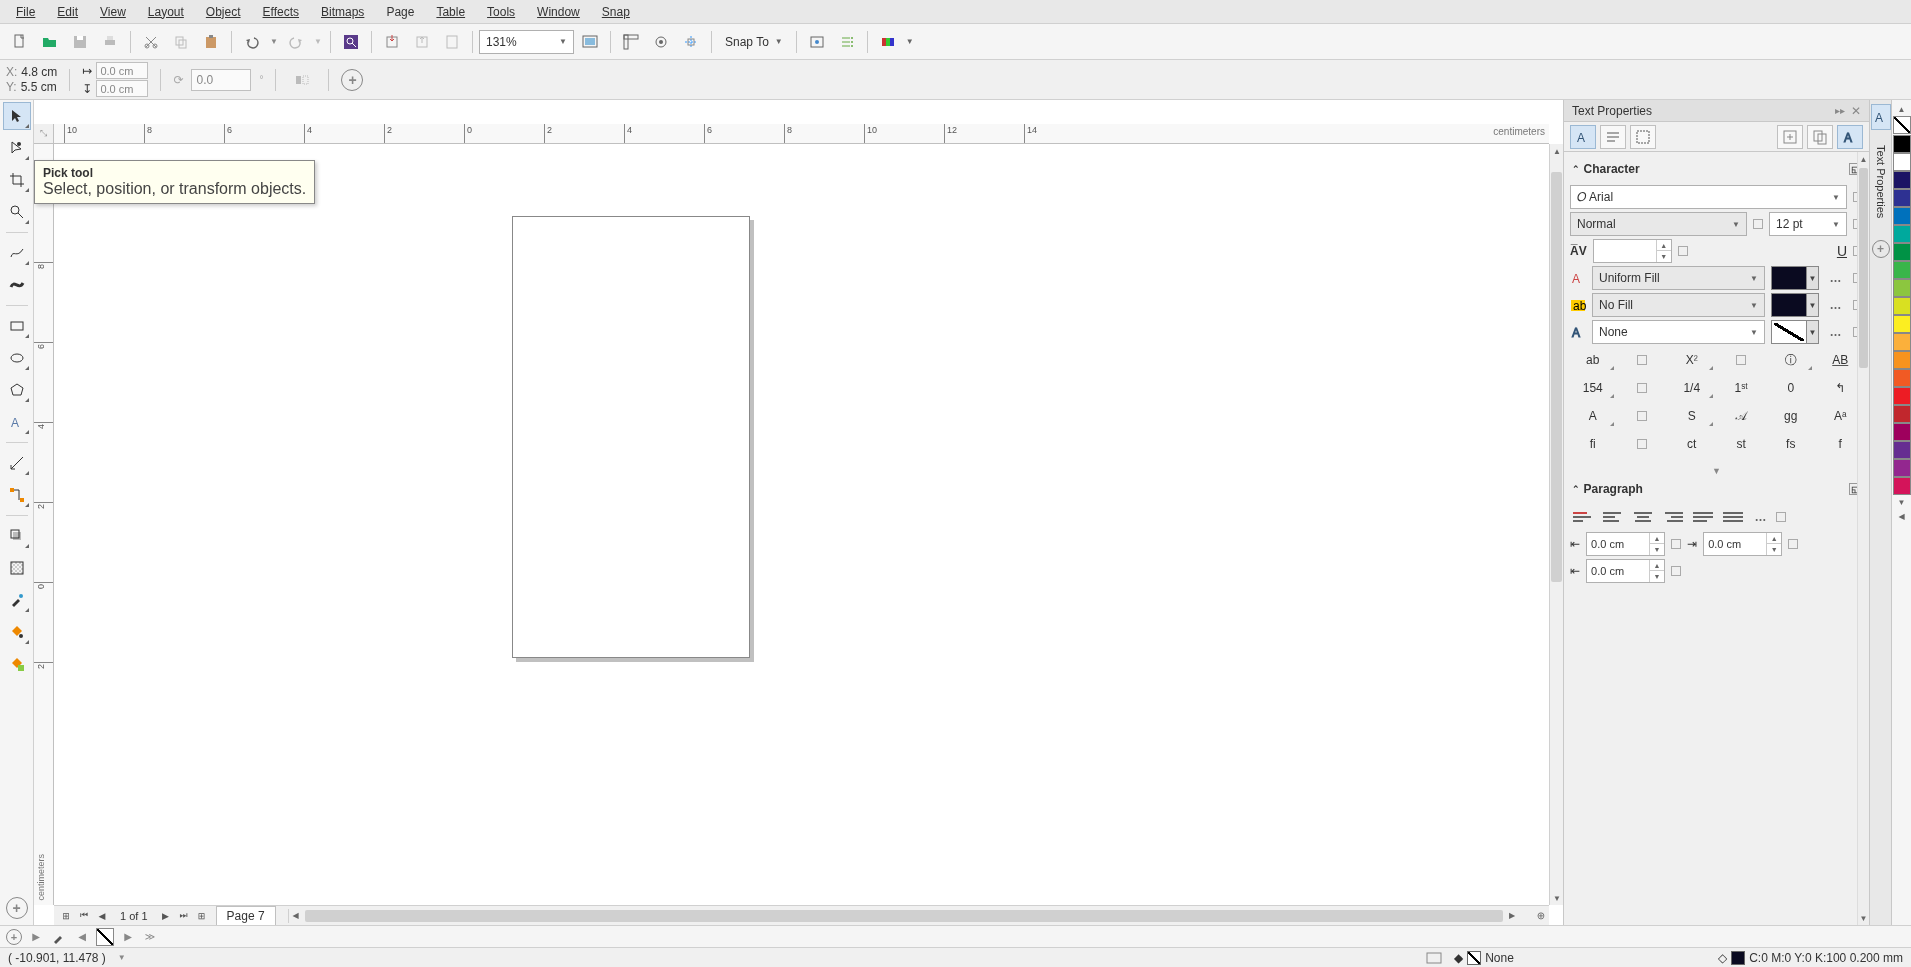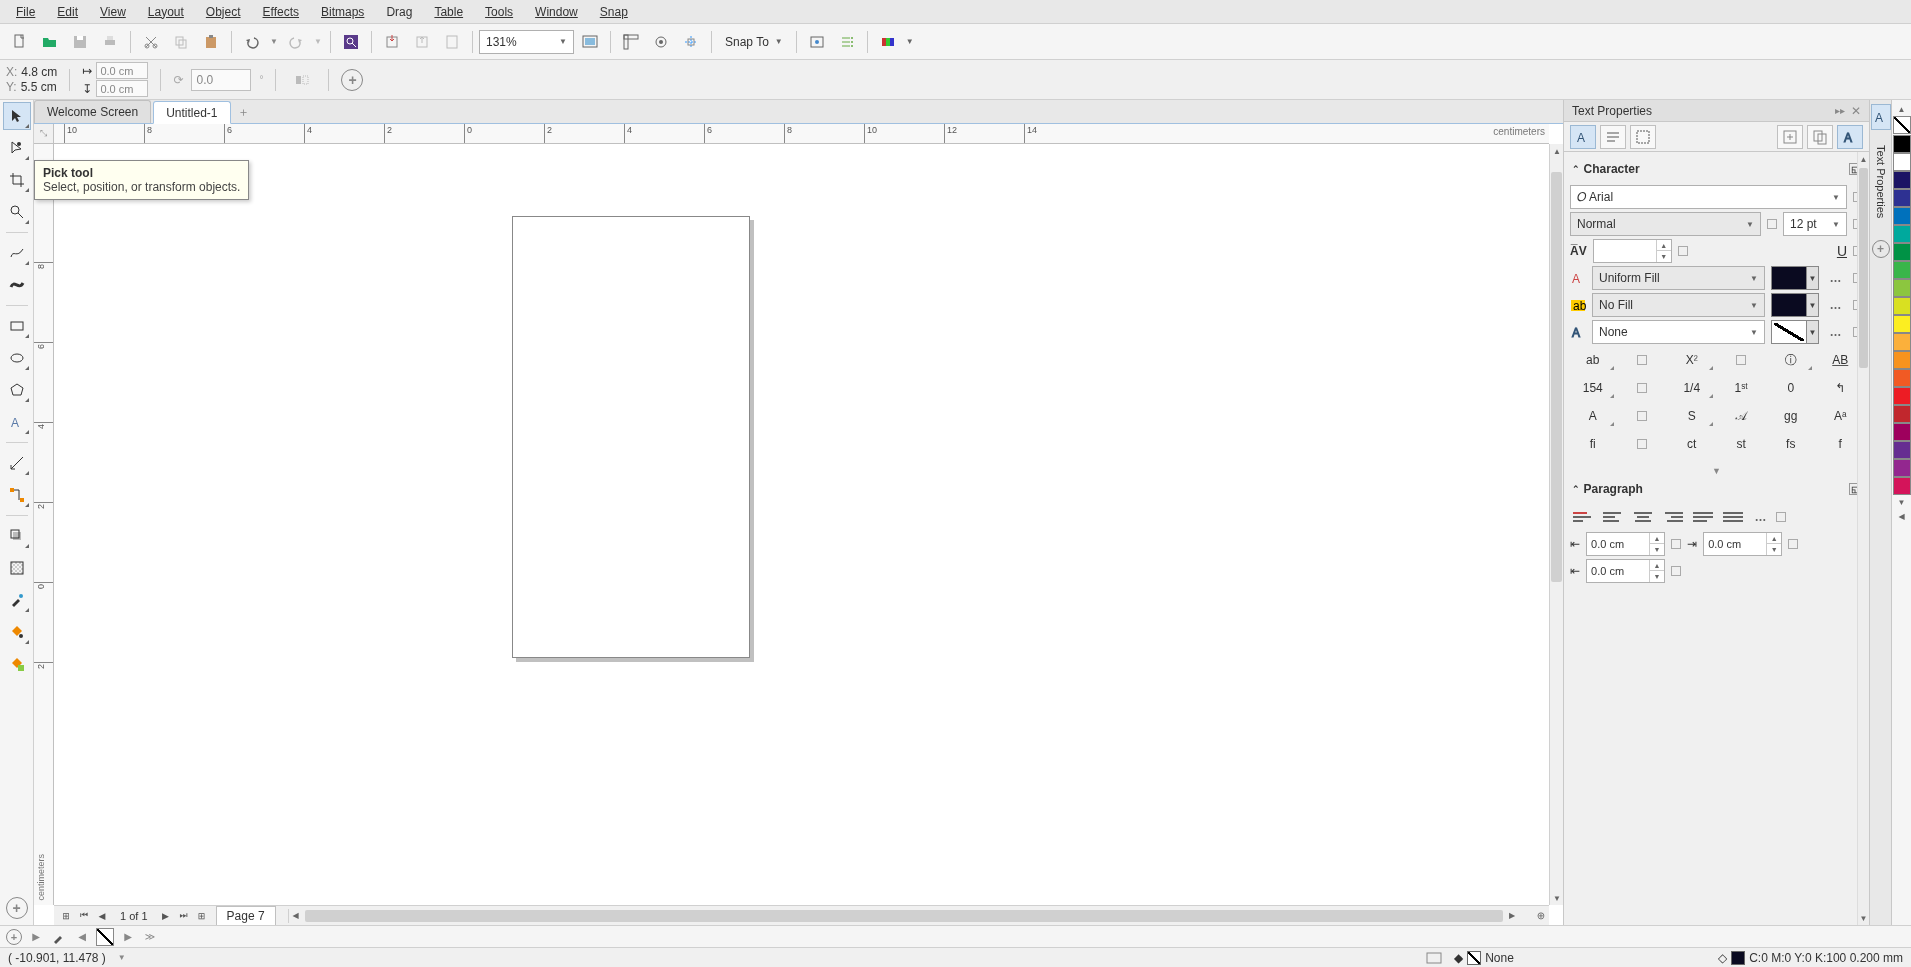--- a/index.html
+++ b/index.html
@@ -57,21 +57,21 @@
 .page-shadow { position: absolute; left: 462px; top: 76px; width: 238px; height: 442px; background: #c0c0c0; }
 .page { position: absolute; left: 458px; top: 72px; width: 238px; height: 442px; background: #fff; border: 1px solid #888; }
 
 .vscroll { position: absolute; top: 44px; right: 0; bottom: 20px; width: 14px; background: #f0f0f0; border-left: 1px solid #d0d0d0; z-index: 2;}
 .vscroll-btn { width: 14px; height: 14px; display:flex; align-items:center; justify-content:center; font-size:8px; color:#666;}
 .vscroll-thumb { position:absolute; top:28px; left:1px; right:1px; height:410px; background:#d0d0d0; border-radius:2px;}
 
 
 .tooltip { position: absolute; top: 160px; left: 34px; background: #fffff0; border: 1px solid #888; padding: 5px 8px; box-shadow: 2px 2px 4px rgba(0,0,0,.2); z-index: 100; }
 .tooltip .tt-title { font-weight: bold; }
-.tooltip .tt-body { font-size: 12px; color: #444; }
+.tooltip .tt-body { font-size: 16px; color: #444; }
 
 
 .pagenav-row { position: absolute; left: 20px; right: 14px; bottom: 0; height: 20px; background: #f0f0f0; border-top: 1px solid #d0d0d0; display: flex; align-items: center; z-index:2;}
 .pagenav { display: flex; align-items: center; gap: 2px; padding: 0 4px; }
 .pagenav-btn { width: 16px; height: 16px; display: flex; align-items: center; justify-content: center; font-size: 9px; cursor: pointer; color:#555;}
 .page-counter { padding: 0 8px; font-size: 11px; }
 .page-tab { padding: 2px 10px; background: #fff; border: 1px solid #c0c0c0; border-bottom: none; margin-left: 4px; font-size: 11px; }
 .hscroll-track { flex: 1; height: 14px; background: #f0f0f0; border-left: 1px solid #d0d0d0; position: relative; margin-left: 8px;}
 .hscroll-track .arrow { position:absolute; top:0; width:14px; height:14px; display:flex; align-items:center; justify-content:center; font-size:8px; color:#666;}
 .hscroll-track .arrow.left{left:0;} .hscroll-track .arrow.right{right:14px;}
@@ -154,21 +154,21 @@
 <body>
 
 <div class="menubar">
   <div class="menubar-item"><span class="mnemonic">File</span></div>
   <div class="menubar-item"><span class="mnemonic">Edit</span></div>
   <div class="menubar-item"><span class="mnemonic">View</span></div>
   <div class="menubar-item"><span class="mnemonic">Layout</span></div>
   <div class="menubar-item"><span class="mnemonic">Object</span></div>
   <div class="menubar-item"><span class="mnemonic">Effects</span></div>
   <div class="menubar-item"><span class="mnemonic">Bitmaps</span></div>
-  <div class="menubar-item"><span>Drag</span></div>
+  <div class="menubar-item"><span>Page</span></div>
   <div class="menubar-item"><span class="mnemonic">Table</span></div>
   <div class="menubar-item"><span class="mnemonic">Tools</span></div>
   <div class="menubar-item"><span class="mnemonic">Window</span></div>
   <div class="menubar-item"><span class="mnemonic">Snap</span></div>
 </div>
 
 <div class="toolbar">
   <div class="tool-btn">
       <svg class="ico" viewBox="0 0 16 16">
         <rect x="3" y="1" width="8" height="12" fill="none" stroke="#666"></rect>
@@ -470,29 +470,20 @@
         <svg class="ico" viewBox="0 0 16 16">
           <path d="M8 2 L13 7 L8 12 L3 7 Z" fill="#e80"></path>
           <rect x="9" y="9" width="6" height="6" fill="#8c4"></rect>
         </svg>
       </div>
     <div style="flex:1"></div>
     <div class="plus-circle" style="margin-bottom:6px">+</div>
   </div>
 
   <div class="docarea">
-    <div class="doctabs">
-      <div class="doctab">
-          <span>Welcome Screen</span>
-        </div>
-      <div class="doctab active">
-          <span>Untitled-1</span>
-        </div>
-      <div class="doctab-add">＋</div>
-    </div>
 
     <div class="ruler-corner">⤡</div>
     <div class="ruler-h">
       <div class="tick-h" style="margin-left:10px">
           <span>10</span>
         </div>
       <div class="tick-h">
           <span>8</span>
         </div>
       <div class="tick-h">
@@ -644,21 +635,21 @@
             <span class="dd">▼</span>
           </div>
         <div class="small-sq"></div>
       </div>
       <div class="prop-row">
         <div class="prop-combo gray" style="flex:1">
             <span>Normal</span>
             <span class="dd">▼</span>
           </div>
         <div class="small-sq"></div>
-        <div class="prop-combo" style="width:64px">
+        <div class="prop-combo" style="width:78px">
             <span>12 pt</span>
             <span class="dd">▼</span>
           </div>
         <div class="small-sq"></div>
       </div>
 
       <div class="prop-row">
         <span style="font-weight:bold">A̅V</span>
         <div class="spin-input">
             <input value="" style="">

